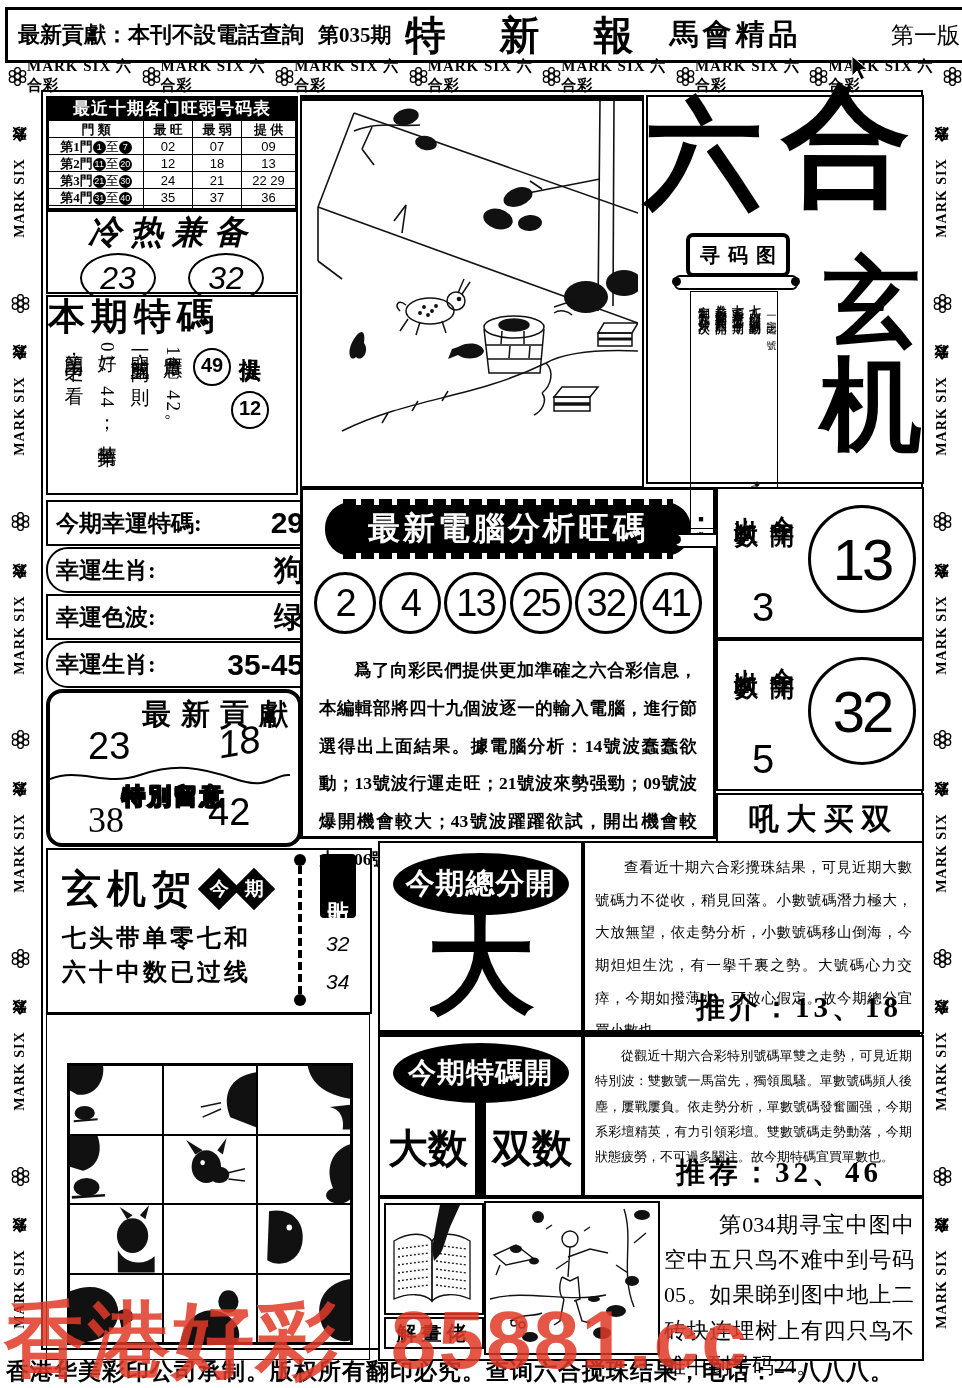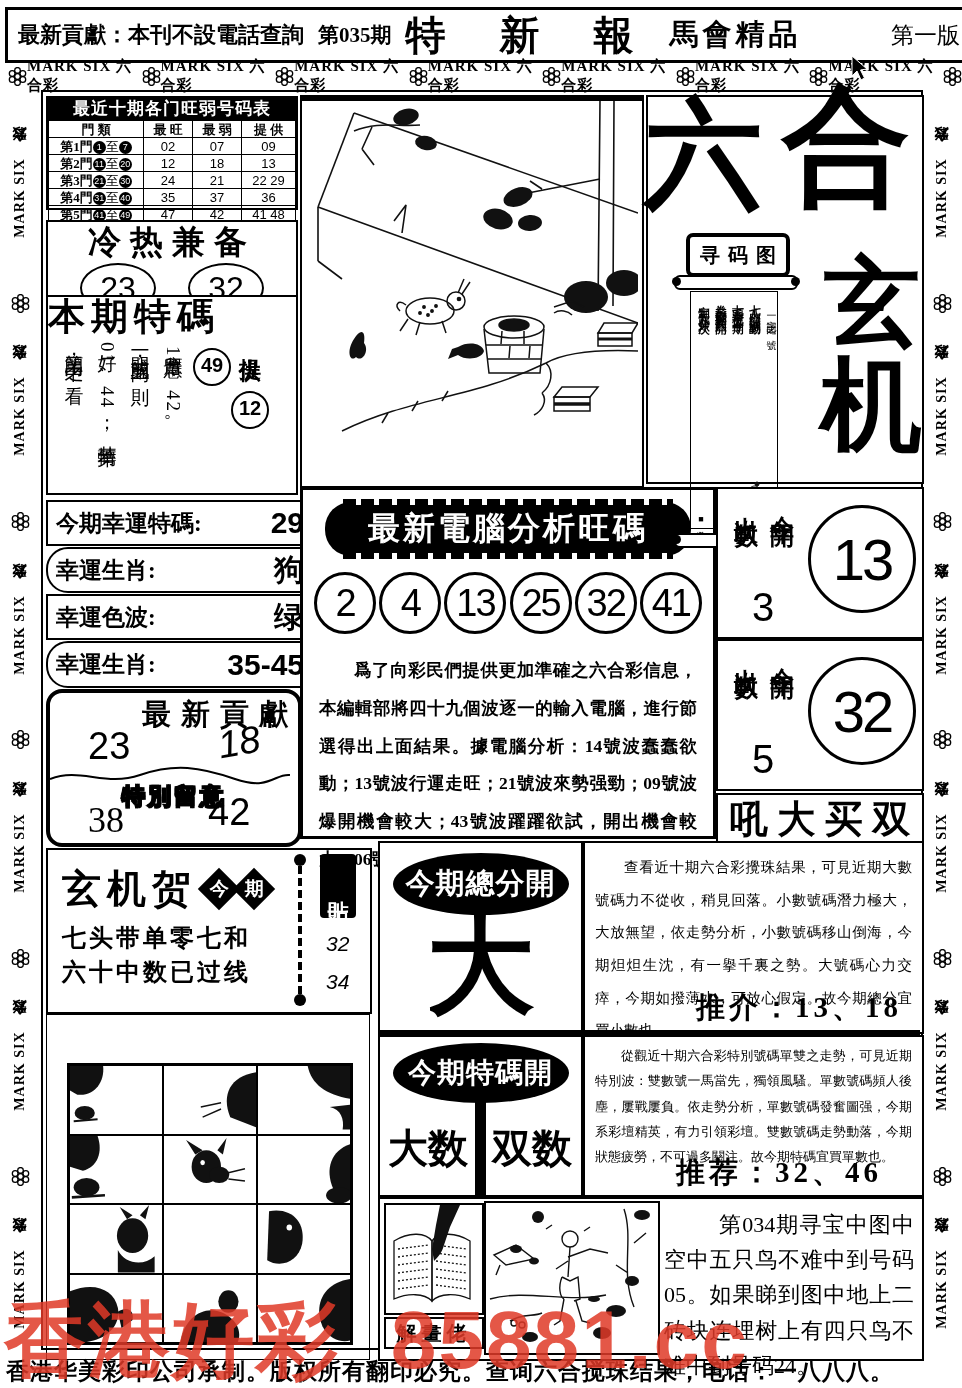--- a/index.html
+++ b/index.html
@@ -218,21 +218,21 @@
     <tr>
       <td><b>第5門</b><span class="badge">41</span><span>至</span><span class="badge">49</span></td>
       <td class="sans">47</td>
           <td class="sans">42</td>
           <td class="sans">41 48</td>
     </tr>
   </tbody>
     </table>
 </div>
 
-<div class="abs b2" style="left:46px;top:220px;width:248px;height:80px;text-align:center;">
+<div class="abs b2" style="left:46px;top:210px;width:248px;height:80px;text-align:center;font-style:italic;">
   <div class="bold" style="font-size:33px;letter-spacing:9px;margin-top:-2px;">冷热兼备</div>
   <div style="display:flex;justify-content:space-evenly;margin-top:-2px;">
     <span class="oval">23</span>
     <span class="oval">32</span>
   </div>
 </div>
 
 <div class="abs b2" style="left:46px;top:295px;width:248px;height:196px;">
   <div class="bold" style="font-size:37px;letter-spacing:6px;text-align:left;line-height:1.1;">本期特碼</div>
   <div class="vwrap" style="height:142px;margin:2px 10px 0 6px;">
@@ -491,21 +491,21 @@
     <p style="font-size:24px;font-weight:bold;margin:0 4px;letter-spacing:4px;">今年開</p>
     <p style="font-size:24px;font-weight:bold;margin:0 4px;letter-spacing:4px;">出次數</p>
   </div>
   <span class="sans" style="position:absolute;left:34px;top:96px;font-size:40px;">5</span>
   <div style="position:absolute;left:90px;top:16px;width:102px;height:102px;border:3px solid #000;border-radius:50%;display:flex;align-items:center;justify-content:center;">
     <span class="sans" style="font-size:58px;letter-spacing:-3px;">32</span>
   </div>
 </div>
 
 <div class="abs b2 ctr" style="left:716px;top:793px;width:204px;height:48px;">
-  <span class="bold" style="font-size:38px;white-space:nowrap;">吼 大 买 双</span>
+  <span class="bold" style="font-size:30px;white-space:nowrap;">吼 大 买 双</span>
 </div>
 <div class="abs b2" style="left:583px;top:841px;width:337px;height:189px;">
   <div class="para2" style="margin:8px 10px 0;">查看近十期六合彩攪珠結果，可見近期大數號碼力不從收，稍見回落。小數號碼潛力極大，大放無望，依走勢分析，小數號碼移山倒海，今期炟炟生沈，有一擧千裏之勢。大號碼心力交瘁，今期如撥薄水，可放心假定。故今期總分宜買小數也。</div>
   <div class="bold" style="position:absolute;left:0;right:20px;bottom:4px;text-align:right;font-size:29px;letter-spacing:4px;">推介：13、18</div>
 </div>
 
 <div class="abs b2" style="left:378px;top:841px;width:201px;height:189px;">
   <div class="eball" style="margin:10px auto 0;width:176px;height:62px;">
     <span style="font-size:29px;letter-spacing:1px;">今期總分開</span>
   </div>

